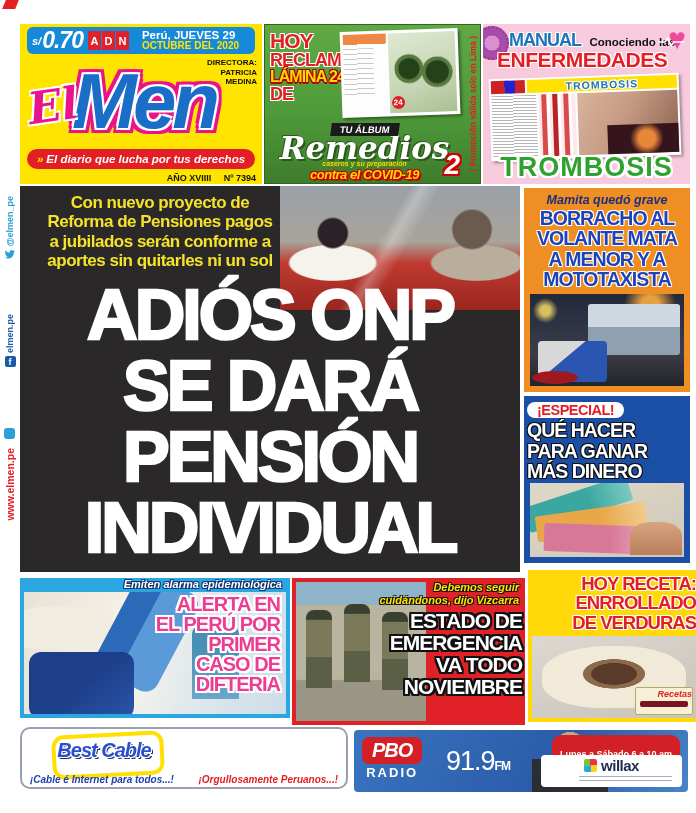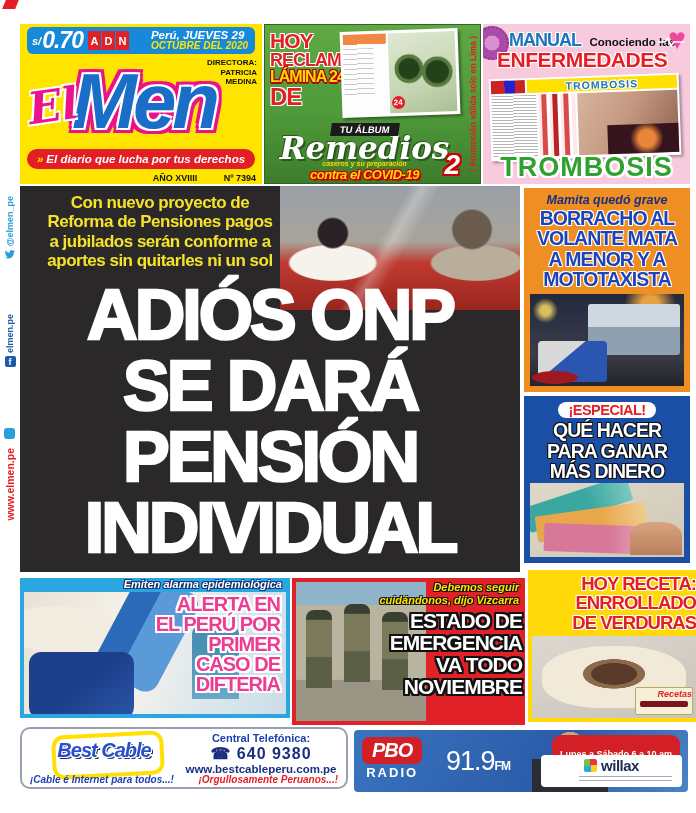--- a/index.html
+++ b/index.html
@@ -21,38 +21,38 @@
 
   
   .masthead{left:20px;top:24px;width:242px;height:160px;background:#ffe400;}
   .price-strip{left:7px;top:3px;width:228px;height:27px;background:#1789d9;border-radius:6px;
     display:flex;align-items:center;padding:0 5px;box-sizing:border-box;color:#fff;}
   .price-prefix{font-size:11px;font-weight:bold;font-style:italic;margin-right:1px;}
   .price-value{font-size:23px;font-weight:bold;font-style:italic;letter-spacing:-1px;line-height:1;}
   .adn{display:flex;gap:1px;margin:0 5px;}
   .adn span{background:#e02128;color:#fff;font-weight:bold;font-size:11px;width:13px;height:19px;
     display:flex;align-items:center;justify-content:center;}
-  .date-block{line-height:1.05;margin-left:17px;font-style:italic;}
+  .date-block{line-height:1.05;margin-left:8px;}
   .date1{font-size:11.5px;font-weight:bold;color:#fff;}
   .date2{font-size:10px;font-weight:bold;color:#ffe400;}
   .director{top:34px;right:5px;font-size:8px;font-weight:bold;color:#111;text-align:right;line-height:1.2;}
   .logo-el{left:8px;top:56px;font-family:"DejaVu Serif",serif;font-style:italic;font-weight:bold;
     font-size:44px;color:#e9138c;transform:rotate(-8deg);
     text-shadow:-2px -2px 0 #fff,2px -2px 0 #fff,-2px 2px 0 #fff,2px 2px 0 #fff;}
   .logo-men{left:52px;top:38px;font-size:78px;font-weight:bold;font-style:italic;color:#1b6ec8;
     letter-spacing:-4px;line-height:1;
     text-shadow:-2px -2px 0 #fff,2px -2px 0 #fff,-2px 2px 0 #fff,2px 2px 0 #fff,
       -5px -5px 0 #e9138c,5px -5px 0 #e9138c,-5px 5px 0 #e9138c,5px 5px 0 #e9138c,
       0 -5px 0 #e9138c,0 5px 0 #e9138c,-5px 0 0 #e9138c,5px 0 0 #e9138c;}
   .tagline-bar{left:7px;bottom:15px;width:228px;height:20px;background:#e31e24;border-radius:10px;
     display:flex;align-items:center;justify-content:center;color:#fff;font-size:11.5px;
     font-style:italic;font-weight:bold;white-space:nowrap;}
   .tagline-bar .arr{color:#ffe400;margin-right:3px;}
   .issue{right:6px;bottom:1px;font-size:9px;font-weight:bold;color:#111;}
-  .issue span{margin-left:24px;}
+  .issue span{margin-left:10px;}
 
   
   .promo-album{left:264px;top:24px;width:217px;height:160px;
     background:linear-gradient(180deg,#5fa844 0%,#4f9a3a 55%,#3e7c2c 100%);
     border:1px solid #2e661f;box-sizing:border-box;overflow:hidden;}
   .claim{left:5px;top:5px;line-height:1.0;}
   .claim .l{font-weight:bold;letter-spacing:-1px;}
   .claim-red{color:#e31e24;}
   .claim-yellow{color:#ffd900;}
   .album-card{left:76px;top:5px;width:118px;height:86px;background:#fff;transform:rotate(-2deg);
@@ -146,21 +146,21 @@
     linear-gradient(180deg,#23283a 0%,#2e3445 35%,#3c3c48 65%,#23232b 100%);}
   .bus-shape{position:absolute;right:4px;top:10px;width:60%;height:55%;
     background:linear-gradient(180deg,#cfd8e0 0 45%,#8fa0b0 46% 100%);border-radius:3px;}
   .moto-shape{position:absolute;left:8px;bottom:4px;width:45%;height:45%;
     background:linear-gradient(140deg,#d8d8d8 0 40%,#2a55b0 41% 100%);border-radius:4px;}
   .blood-shape{position:absolute;left:2px;bottom:2px;width:30%;height:14%;
     background:#a01820;border-radius:50%;}
 
   
   .money-box{left:524px;top:396px;width:166px;height:167px;background:#1a4fa5;
-    padding:3px;box-sizing:border-box;text-align:center;}
+    padding:3px;box-sizing:border-box;}
   .money-kicker{display:inline-block;margin-top:3px;background:#fff;border-radius:9px;
     padding:0 10px;color:#e31e24;font-size:14.5px;font-weight:bold;letter-spacing:-.5px;}
   .money-headline{margin-top:1px;color:#fff;font-size:19.5px;font-weight:bold;line-height:1.06;
     letter-spacing:-1px;}
   .photo-money{position:absolute;left:6px;right:6px;bottom:6px;height:74px;overflow:hidden;
     background:linear-gradient(160deg,#ded8c8 0%,#cfc8b8 100%);}
   .bill{position:absolute;border-radius:2px;}
   .bill1{left:-6px;top:8px;width:70%;height:26px;transform:rotate(-18deg);
     background:linear-gradient(90deg,#3aa8a0 0 60%,#7cc8c0 100%);}
   .bill2{left:6px;top:26px;width:72%;height:26px;transform:rotate(-8deg);
@@ -293,21 +293,21 @@
       <span>AÑO XVIIII</span>
       <span>Nº 7394</span>
     </div>
   </div>
 
   <div class="abs promo-album">
     <div class="abs claim">
       <div class="l claim-red ow1" style="font-size:21px;">HOY</div>
       <div class="l claim-red ow1" style="font-size:18px;">RECLAMA</div>
       <div class="l claim-yellow orr" style="font-size:16px;">LÁMINA 24</div>
-      <div class="l claim-red ow1" style="font-size:24px;">DE</div>
+      <div class="l claim-red ow1" style="font-size:18px;">DE</div>
     </div>
     <div class="abs album-card">
       <div class="left-pg"></div>
       <div class="right-pg">
         <span class="card-num">24</span>
       </div>
     </div>
     <div class="abs album-bottom">
       <div><span class="album-kicker">TU ÁLBUM</span></div>
       <div class="album-title">Remedios</div>
@@ -456,28 +456,20 @@
         <div class="rb-bar"></div>
       </div>
     </div>
   </div>
 
   <div class="abs bestcable">
     <div class="bc-logo">
       <div class="bc-tv"></div>
       <div class="bc-text">Best Cable</div>
     </div>
-    <div class="bc-right">
-      <div class="bc-phone-label">Central Telefónica:</div>
-      <div class="bc-phone">
-        <span>☎</span>
-        <span>640 9380</span>
-      </div>
-      <div class="bc-url">www.bestcableperu.com.pe</div>
-    </div>
     <div class="bc-slogans">
       <span class="bc-s1">¡Cable é Internet para todos...!</span>
       <span class="bc-s2">¡Orgullosamente Peruanos...!</span>
     </div>
   </div>
 
   <div class="abs pbo">
     <div class="pbo-logo">
       <div class="pbo-box">PBO</div>
       <div class="pbo-sub">RADIO</div>

